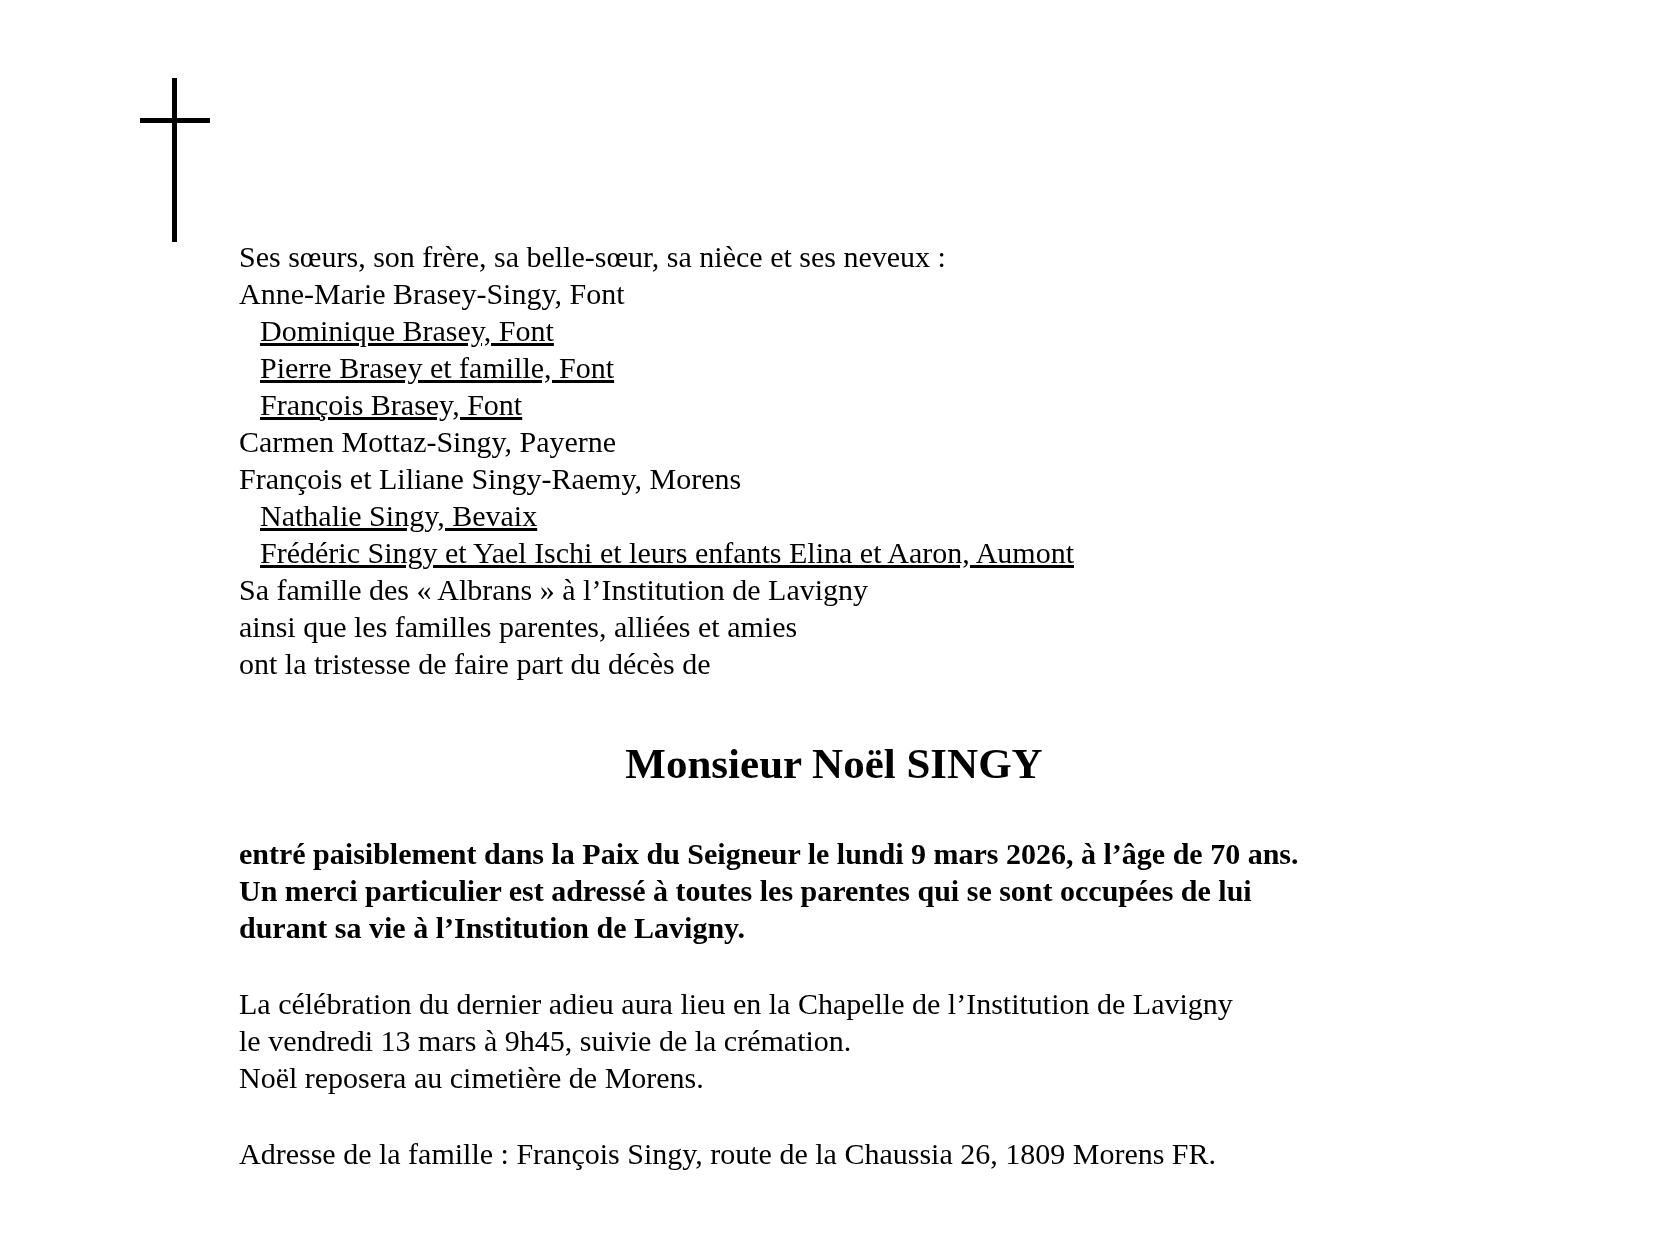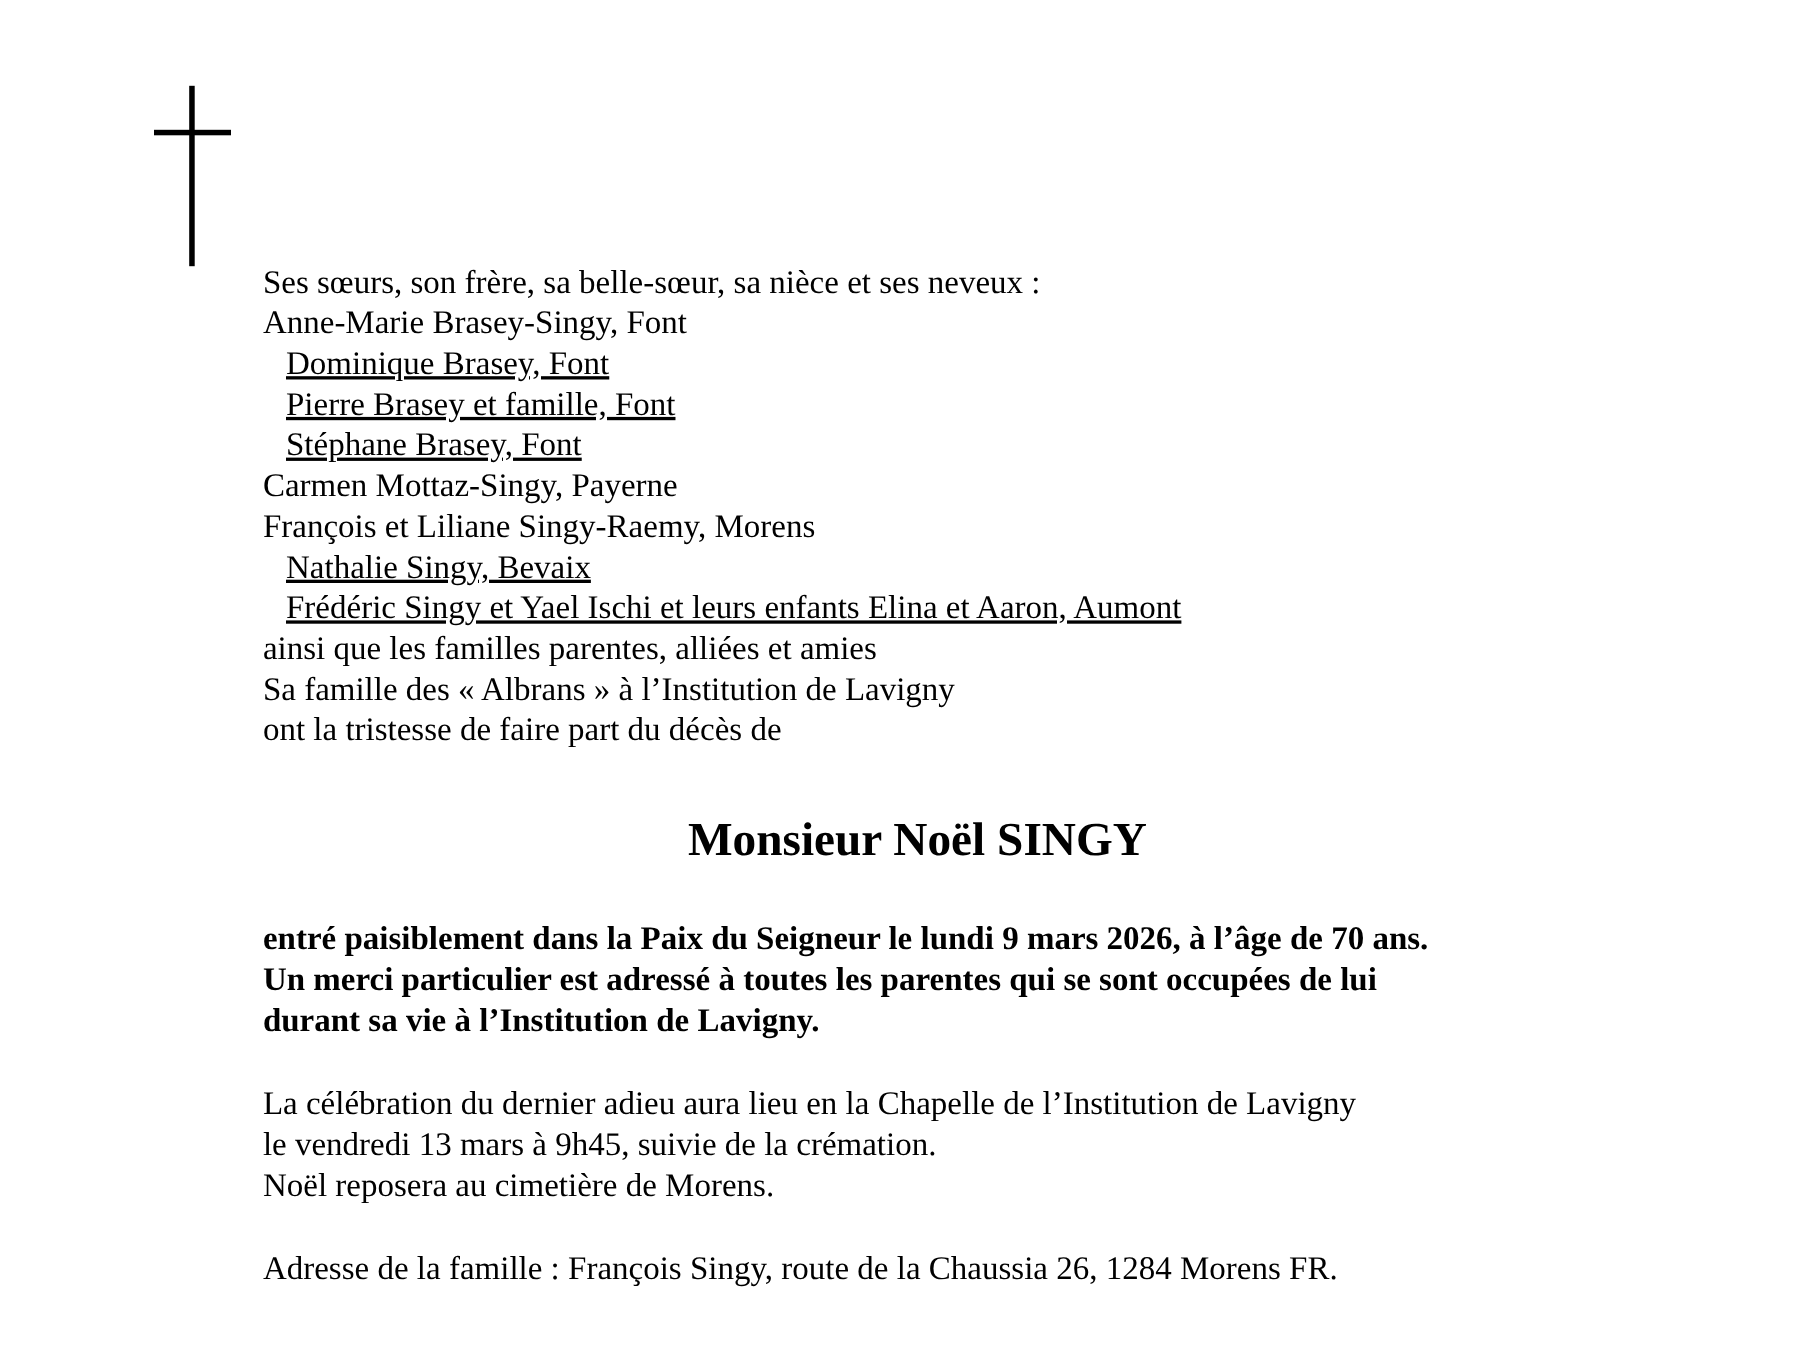--- a/index.html
+++ b/index.html
@@ -68,43 +68,43 @@
   <div class="cross">
     <div class="vbar"></div>
     <div class="hbar"></div>
   </div>
 
   <div class="textblock block-family">
     <div class="line">Ses sœurs, son frère, sa belle-sœur, sa nièce et ses neveux :</div>
     <div class="line">Anne-Marie Brasey-Singy, Font</div>
     <div class="line indent">Dominique Brasey, Font</div>
     <div class="line indent">Pierre Brasey et famille, Font</div>
-    <div class="line indent">Stéphane Brasey, Font</div>
+    <div class="line indent">François Brasey, Font</div>
     <div class="line">Carmen Mottaz-Singy, Payerne</div>
     <div class="line">François et Liliane Singy-Raemy, Morens</div>
     <div class="line indent">Nathalie Singy, Bevaix</div>
     <div class="line indent">Frédéric Singy et Yael Ischi et leurs enfants Elina et Aaron, Aumont</div>
+    <div class="line">Sa famille des « Albrans » à l’Institution de Lavigny</div>
     <div class="line">ainsi que les familles parentes, alliées et amies</div>
-    <div class="line">Sa famille des « Albrans » à l’Institution de Lavigny</div>
     <div class="line">ont la tristesse de faire part du décès de</div>
   </div>
 
   <div class="textblock block-title">
     <div class="deceased-title">Monsieur Noël SINGY</div>
   </div>
 
   <div class="textblock block-death">
     <div class="line">entré paisiblement dans la Paix du Seigneur le lundi 9 mars 2026, à l’âge de 70 ans.</div>
     <div class="line">Un merci particulier est adressé à toutes les parentes qui se sont occupées de lui</div>
     <div class="line">durant sa vie à l’Institution de Lavigny.</div>
   </div>
 
   <div class="textblock block-ceremony">
     <div class="line">La célébration du dernier adieu aura lieu en la Chapelle de l’Institution de Lavigny</div>
     <div class="line">le vendredi 13 mars à 9h45, suivie de la crémation.</div>
     <div class="line">Noël reposera au cimetière de Morens.</div>
   </div>
 
   <div class="textblock block-address">
-    <div class="line">Adresse de la famille : François Singy, route de la Chaussia 26, 1284 Morens FR.</div>
+    <div class="line">Adresse de la famille : François Singy, route de la Chaussia 26, 1809 Morens FR.</div>
   </div>
 
 </div>
 
 </body></html>

